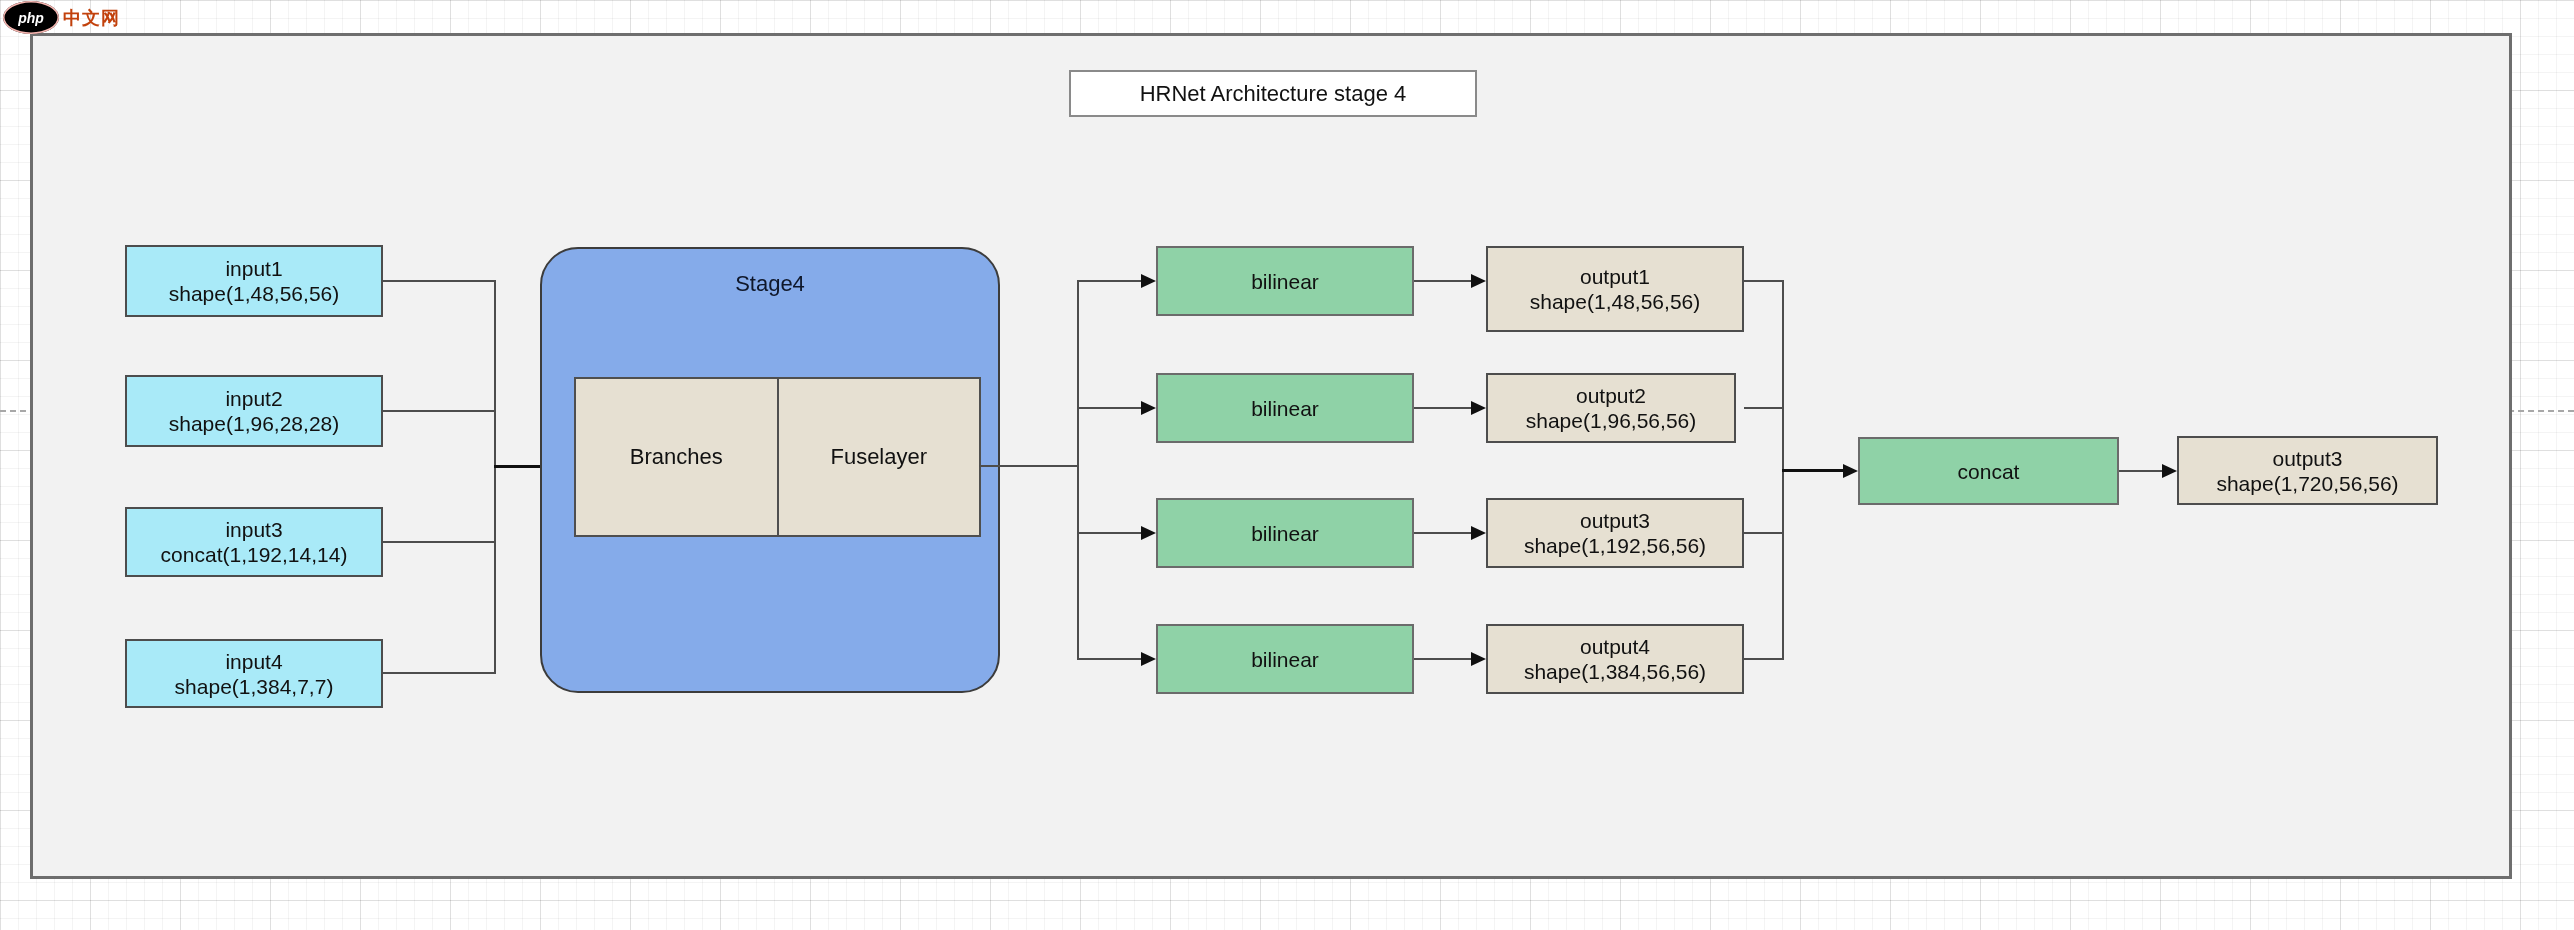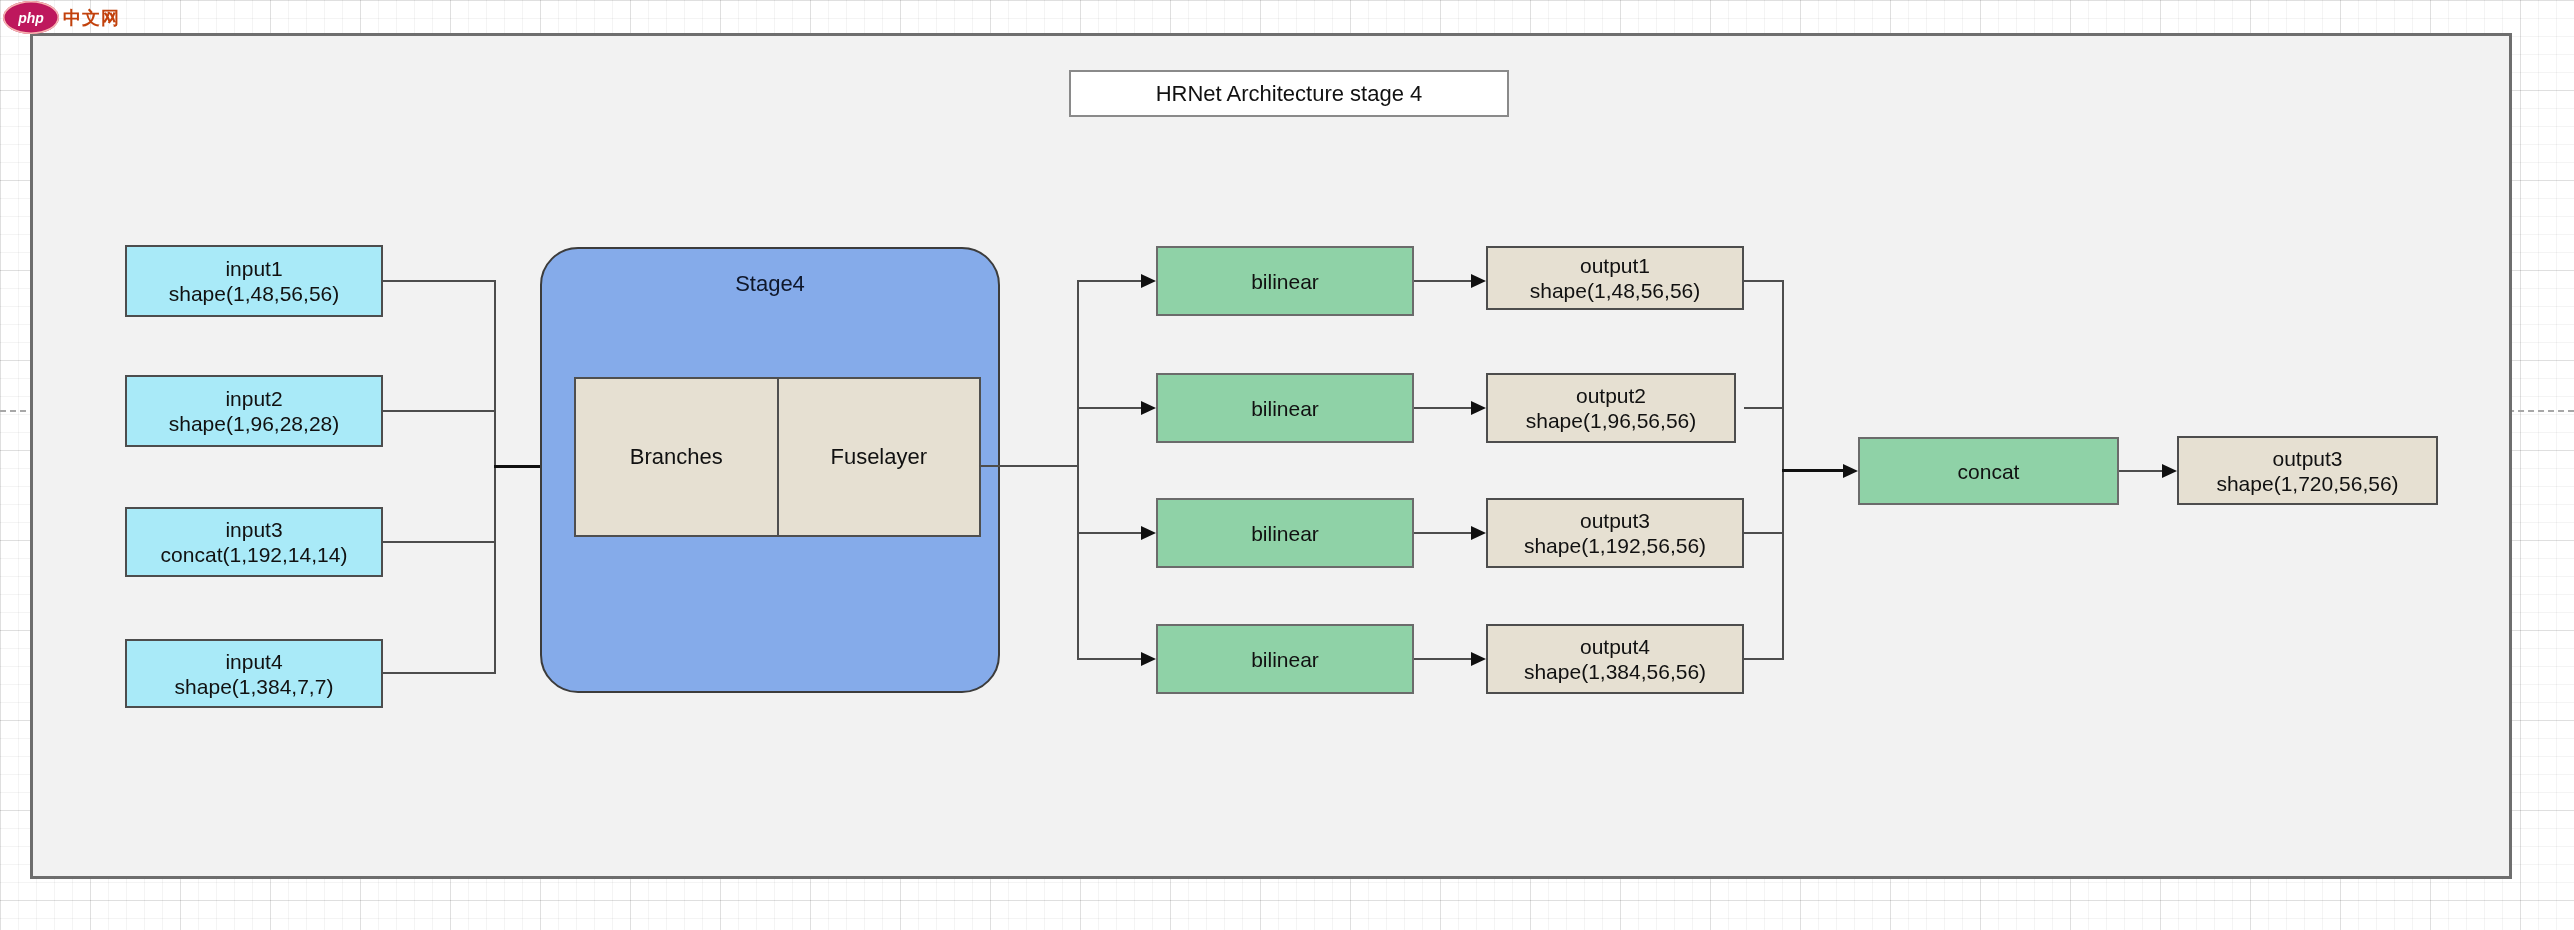--- a/index.html
+++ b/index.html
@@ -15,21 +15,21 @@
     background-size:90px 90px,90px 90px,18px 18px,18px 18px;
   }
   .page-break{
     position:absolute;left:0;top:410px;width:2574px;height:0;
     border-top:2px dashed #a8a8a8;z-index:0;
   }
   .watermark{
     position:absolute;left:3px;top:1px;z-index:5;display:flex;align-items:center;gap:4px;
   }
   .wm-oval{
-    width:56px;height:33px;background:#be185d;border-radius:50%;
+    width:56px;height:33px;background:#000000;border-radius:50%;
     display:flex;align-items:center;justify-content:center;
     color:#fff;font-weight:bold;font-style:italic;font-size:14px;line-height:14px;
     box-shadow:inset 0 0 0 1.5px #f7b7b2;
   }
   .wm-site{
     font-weight:bold;font-size:18px;color:#c2410c;letter-spacing:1px;
   }
   .canvas-frame{
     position:absolute;left:30px;top:33px;width:2482px;height:846px;
     background:#f2f2f2;border:3px solid #6e6e6e;z-index:1;box-sizing:border-box;
@@ -80,21 +80,21 @@
 
 <div class="page-break"></div>
 
 <div class="watermark">
   <div class="wm-oval">php</div>
   <div class="wm-site">中文网</div>
 </div>
 
 <div class="canvas-frame"></div>
 
-<div class="title-box" style="left:1069px;top:70px;width:440px;height:47px">HRNet Architecture stage 4</div>
+<div class="title-box" style="left:1069px;top:70px;width:408px;height:47px">HRNet Architecture stage 4</div>
 
 <div class="node cyan" style="left:125px;top:245px;width:258px;height:72px">
   <div>input1</div>
   <div>shape(1,48,56,56)</div>
 </div>
 <div class="node cyan" style="left:125px;top:375px;width:258px;height:72px">
   <div>input2</div>
   <div>shape(1,96,28,28)</div>
 </div>
 <div class="node cyan" style="left:125px;top:507px;width:258px;height:70px">
@@ -140,21 +140,21 @@
 
 <div class="edge-h" style="left:1414px;top:280px;width:59px"></div>
 <div class="arr" style="left:1471px;top:274px"></div>
 <div class="edge-h" style="left:1414px;top:407px;width:59px"></div>
 <div class="arr" style="left:1471px;top:401px"></div>
 <div class="edge-h" style="left:1414px;top:532px;width:59px"></div>
 <div class="arr" style="left:1471px;top:526px"></div>
 <div class="edge-h" style="left:1414px;top:658px;width:59px"></div>
 <div class="arr" style="left:1471px;top:652px"></div>
 
-<div class="node beige" style="left:1486px;top:246px;width:258px;height:64px">
+<div class="node beige" style="left:1486px;top:246px;width:258px;height:86px">
   <div>output1</div>
   <div>shape(1,48,56,56)</div>
 </div>
 <div class="node beige" style="left:1486px;top:373px;width:250px;height:70px">
   <div>output2</div>
   <div>shape(1,96,56,56)</div>
 </div>
 <div class="node beige" style="left:1486px;top:498px;width:258px;height:70px">
   <div>output3</div>
   <div>shape(1,192,56,56)</div>

